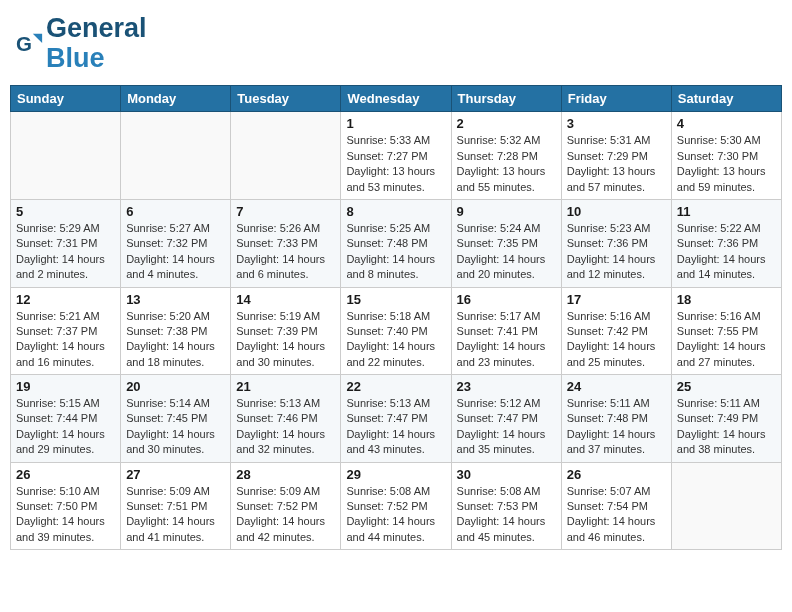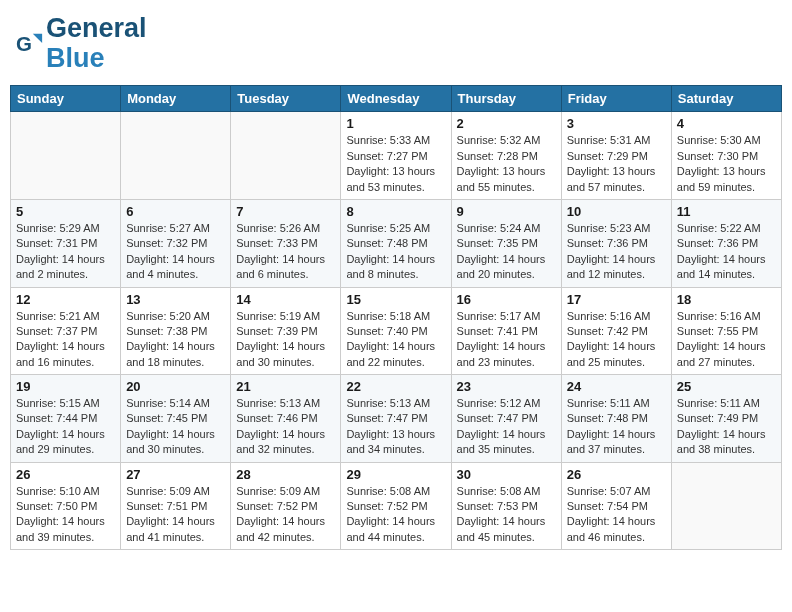--- a/index.html
+++ b/index.html
@@ -201,21 +201,21 @@
         <td>
           <span class="day-num">20</span>
           <div class="day-info"><span>Sunrise: 5:14 AM</span><br><span>Sunset: 7:45 PM</span><br><span>Daylight: 14 hours and 30 minutes.</span></div>
         </td>
         <td>
           <span class="day-num">21</span>
           <div class="day-info"><span>Sunrise: 5:13 AM</span><br><span>Sunset: 7:46 PM</span><br><span>Daylight: 14 hours and 32 minutes.</span></div>
         </td>
         <td>
           <span class="day-num">22</span>
-          <div class="day-info"><span>Sunrise: 5:13 AM</span><br><span>Sunset: 7:47 PM</span><br><span>Daylight: 13 hours and 34 minutes.</span></div>
+          <div class="day-info"><span>Sunrise: 5:13 AM</span><br><span>Sunset: 7:47 PM</span><br><span>Daylight: 14 hours and 43 minutes.</span></div>
         </td>
         <td>
           <span class="day-num">23</span>
           <div class="day-info"><span>Sunrise: 5:12 AM</span><br><span>Sunset: 7:47 PM</span><br><span>Daylight: 14 hours and 35 minutes.</span></div>
         </td>
         <td>
           <span class="day-num">24</span>
           <div class="day-info"><span>Sunrise: 5:11 AM</span><br><span>Sunset: 7:48 PM</span><br><span>Daylight: 14 hours and 37 minutes.</span></div>
         </td>
         <td>

